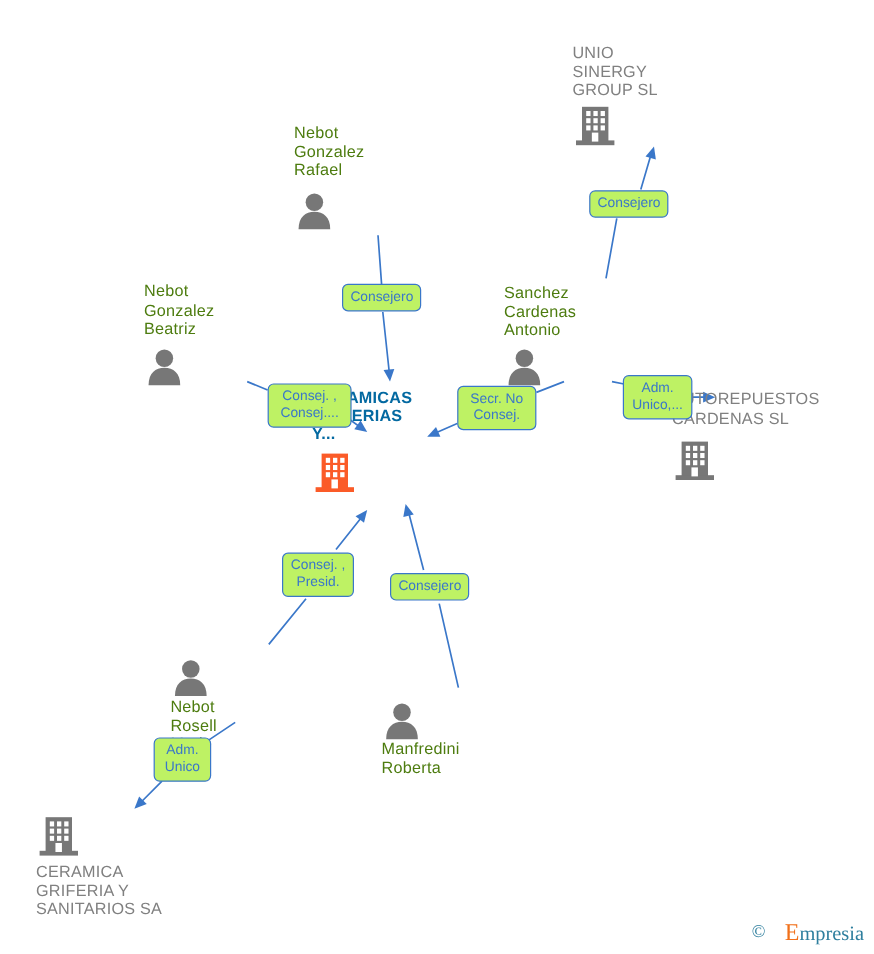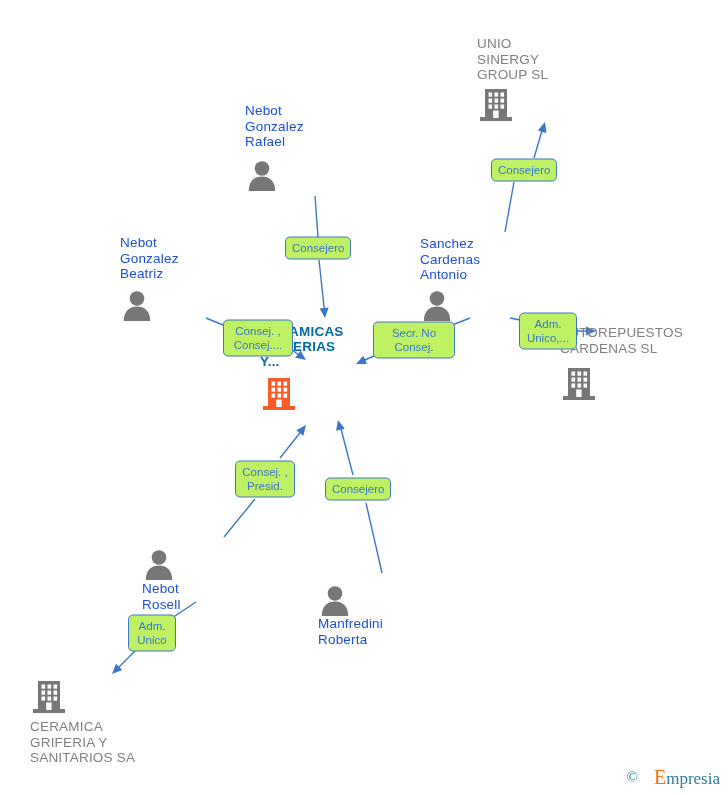--- a/index.html
+++ b/index.html
@@ -26,21 +26,21 @@
     pointer-events: none;
   }
   .node {
     position: absolute;
     width: 140px;
     margin-left: -70px;
   }
   .node-label {
     font-size: 13.5px;
     line-height: 15.5px;
-    color: #1d4ed8;
+    color: #4d7c0f;
     letter-spacing: 0.2px;
     white-space: pre-line;
   }
   .node-label.company {
     color: #808080;
   }
   .node-label.central {
     color: #0369a1;
     font-weight: bold;
     font-size: 13.5px;
@@ -252,21 +252,21 @@
             <rect x="23.5" y="18.5" width="3.6" height="4.2" fill="#ffffff"></rect>
             <rect x="16.2" y="24.5" width="5.4" height="7.5" fill="#ffffff"></rect>
           </svg></span>
       </div>
     </div>
   <div id="label-layer">
       <div class="edge-label" style="left: 318px; top: 248px; width: 66px;">Consejero</div>
       <div class="edge-label" style="left: 524px; top: 170px; width: 66px;">Consejero</div>
       <div class="edge-label" style="left: 258px; top: 338px; width: 70px;">Consej. ,
 Consej....</div>
-      <div class="edge-label" style="left: 414px; top: 340px; width: 82px;">Secr.  No
+      <div class="edge-label" style="left: 414px; top: 340px; width: 66px;">Secr.  No
 Consej.</div>
       <div class="edge-label" style="left: 548px; top: 331px; width: 58px;">Adm.
 Unico,...</div>
       <div class="edge-label" style="left: 265px; top: 479px; width: 60px;">Consej. ,
 Presid.</div>
       <div class="edge-label" style="left: 358px; top: 489px; width: 66px;">Consejero</div>
       <div class="edge-label" style="left: 152px; top: 633px; width: 48px;">Adm.
 Unico</div>
     </div>
 

